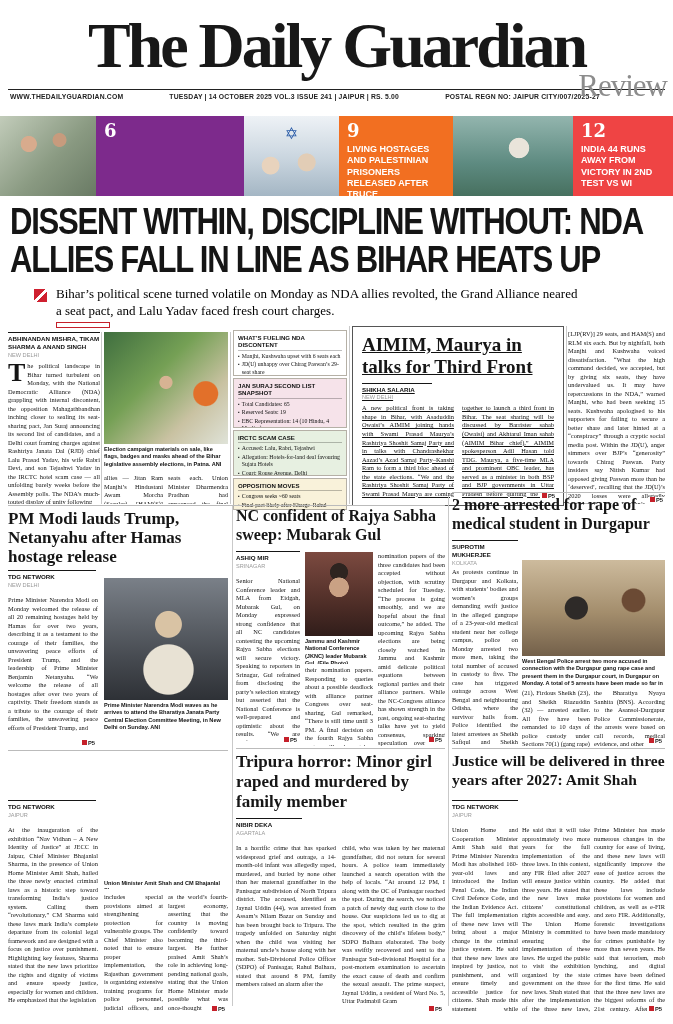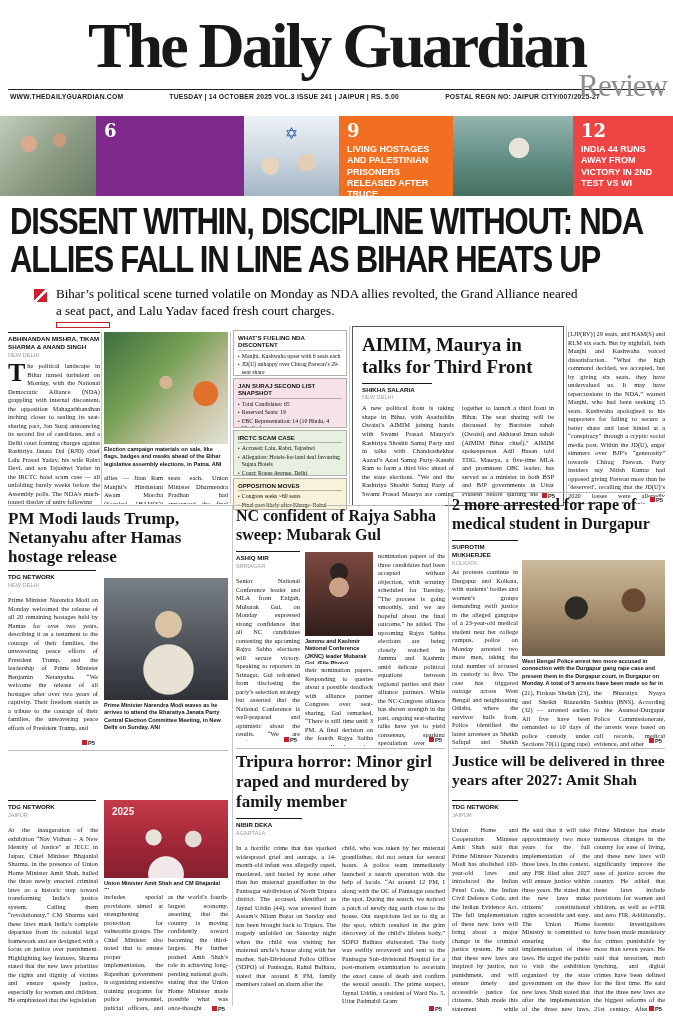--- a/index.html
+++ b/index.html
@@ -47,21 +47,21 @@
   .vrule{position:absolute;width:1px;background:#c9c9c9;}
   .hrule{position:absolute;height:1px;background:#bbb;}
   
   .ibox{border:1px solid #b5b0a6;box-sizing:border-box;padding:3px 4px;margin-bottom:2px;overflow:hidden;}
   .ibox h4{margin:0 0 2px 0;font-family:"Liberation Sans",sans-serif;font-size:6.1px;line-height:1.2;
     border-bottom:1px solid rgba(0,0,0,.25);padding-bottom:1px;color:#111;}
   .ii{display:flex;gap:2px;font-size:5.8px;line-height:1.3;margin-bottom:1px;}
   .ii .bu{color:#333;font-size:5px;line-height:1.5;}
   
   .aimim-box{position:absolute;left:352px;top:326px;width:212px;height:180px;border:1px solid #555;
-    box-sizing:border-box;padding:7px 9px;}
+    box-sizing:border-box;padding:7px 9px;text-decoration:underline;}
   .aimim-h{font-family:"Liberation Serif",serif;font-weight:bold;font-size:19px;line-height:1.15;color:#161616;}
   .cols2{column-count:2;column-gap:8px;font-size:6.4px;line-height:1.33;text-align:justify;height:98px;overflow:hidden;margin-top:4px;}
   .p2025{position:absolute;top:6px;left:8px;color:#fff;font-family:"Liberation Sans",sans-serif;font-weight:bold;font-size:10px;opacity:.9;}
 </style>
 </head>
 <body>
 
 <div id="page">
 
   <div class="masthead">The Daily Guardian</div>
@@ -251,27 +251,20 @@
   <div class="vrule" style="left:232px;top:506px;height:508px;"></div>
   <div class="vrule" style="left:448px;top:496px;height:518px;"></div>
 
   <div class="abs" style="left:8px;top:800px;width:88px;">
     <div class="byline">
       <div class="bn">TDG NETWORK</div>
       <div class="bc">JAIPUR</div>
     </div>
   </div>
   <div class="body" style="left:8px;top:826px;width:90px;height:188px;">At the inauguration of the exhibition “Nav Vidhan – A New Identity of Justice” at JECC in Jaipur, Chief Minister Bhajanlal Sharma, in the presence of Union Home Minister Amit Shah, hailed the three newly enacted criminal laws as a historic step toward transforming India’s justice system. Calling them “revolutionary,” CM Sharma said these laws mark India’s complete departure from its colonial legal framework and are designed with a focus on justice over punishment. Highlighting key features, Sharma stated that the new laws prioritize the rights and dignity of victims and ensure speedy justice, especially for women and children. He emphasized that the legislation</div>
-  <div class="photo" style="left:104px;top:800px;width:124px;height:78px;background:
-      radial-gradient(circle at 40% 48%,#e8e3da 0 9%,transparent 10%),
-      radial-gradient(circle at 72% 50%,#e2dcd2 0 8%,transparent 9%),
-      radial-gradient(circle at 50% 95%,#f2e8ea 0 18%,transparent 19%),
-      linear-gradient(180deg,#c43a4a,#9e2636 60%,#87202e);">
-    <span class="p2025">2025</span>
-  </div>
   <div class="cap" style="left:104px;top:880px;width:124px;height:9px;">Union Minister Amit Shah and CM Bhajanlal Sharma</div>
   <div class="body" style="left:104px;top:893px;width:59px;height:121px;">includes special provisions aimed at strengthening protection for vulnerable groups. The Chief Minister also noted that to ensure proper implementation, the Rajasthan government is organizing extensive training programs for police personnel, judicial officers, and the administrative staff. Applauding the national leadership, Sharma credited Prime Minister Narendra Modi for India’s emergence</div>
   <div class="body" style="left:168px;top:893px;width:60px;height:121px;">as the world’s fourth-largest economy, asserting that the country is moving confidently toward becoming the third-largest. He further praised Amit Shah’s role in achieving long-pending national goals, stating that the Union Home Minister made possible what was once-thought impossible. The Chief Minister said that in order to establish the rule of law in the state</div>
   <span class="pref" style="left:210px;top:1006px;"><span class="sq"></span><span>P5</span></span>
 
   <div class="serif-h" style="left:236px;top:752px;width:205px;height:62px;font-size:17px;line-height:1.18;">Tripura horror: Minor girl raped and murdered by family member</div>
   <div class="abs" style="left:236px;top:818px;width:66px;">
     <div class="byline">
       <div class="bn">NIBIR DEKA</div>
       <div class="bc">AGARTALA</div>

